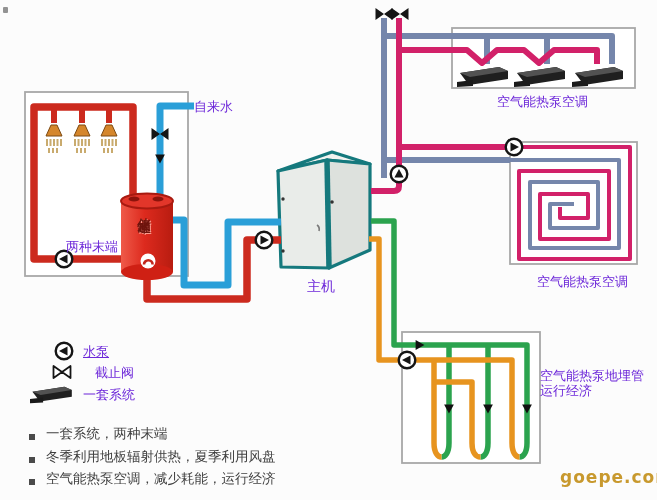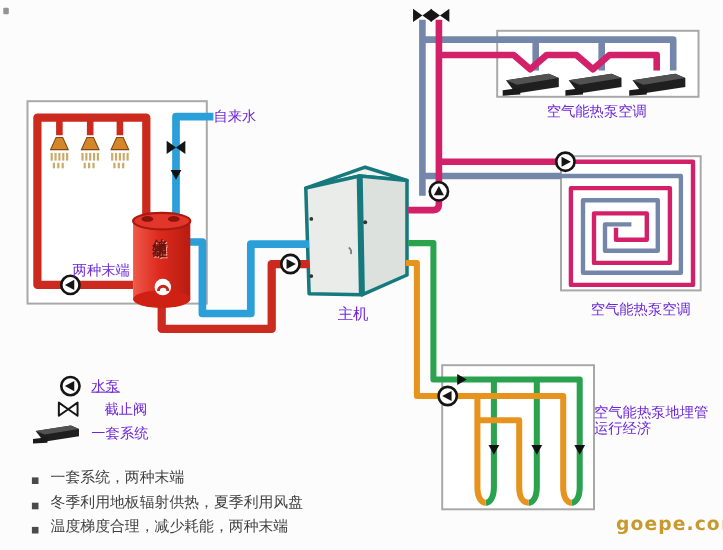--- a/index.html
+++ b/index.html
@@ -191,19 +191,19 @@
   <div class="note note1">
     <span class="dot"></span>
     <span>一套系统，两种末端</span>
   </div>
   <div class="note note2">
     <span class="dot"></span>
     <span>冬季利用地板辐射供热，夏季利用风盘</span>
   </div>
   <div class="note note3">
     <span class="dot"></span>
-    <span>温度梯度合理，减少耗能，两种末端</span>
+    <span>空气能热泵空调，减少耗能，运行经济</span>
   </div>
 
   <div class="lbl lbl-goepe">goepe.com</div>
 
   <div class="artifact"></div>
 </div>
 
 </body></html>

